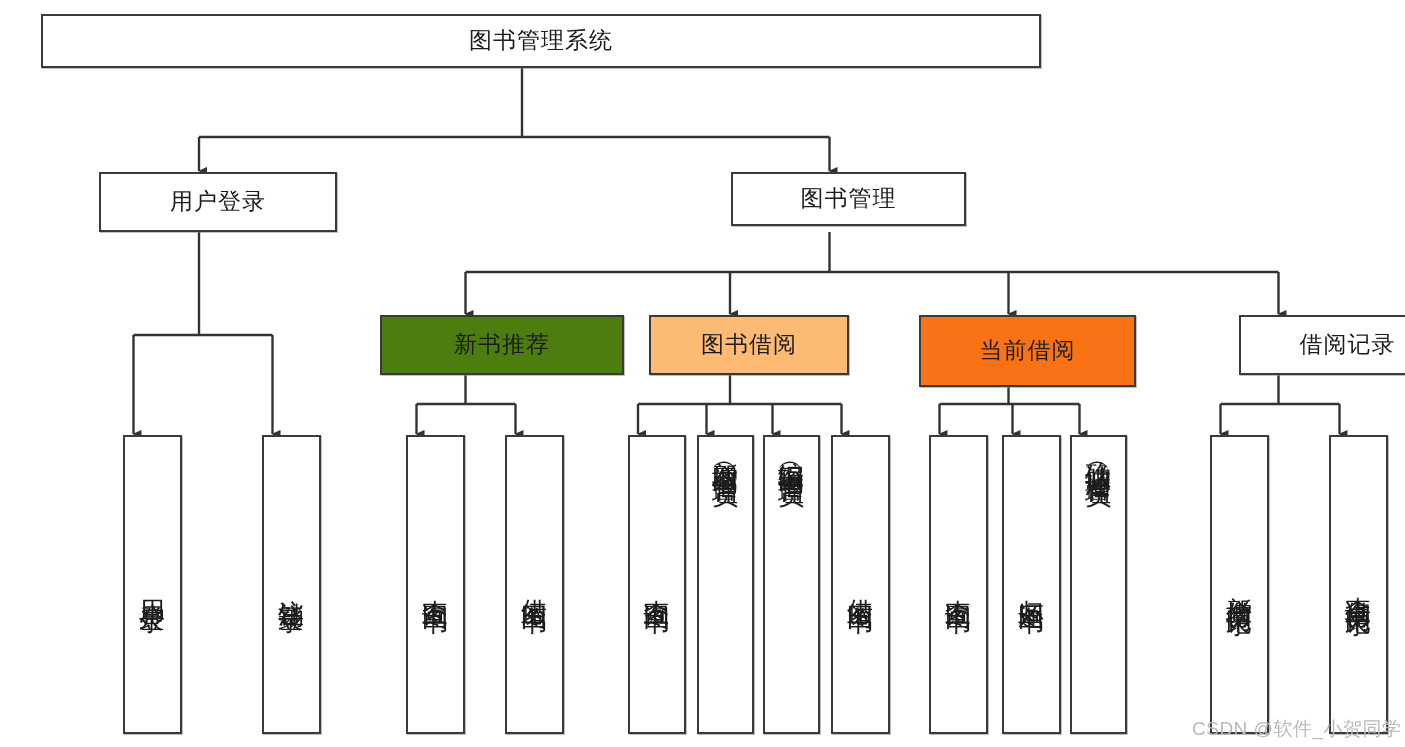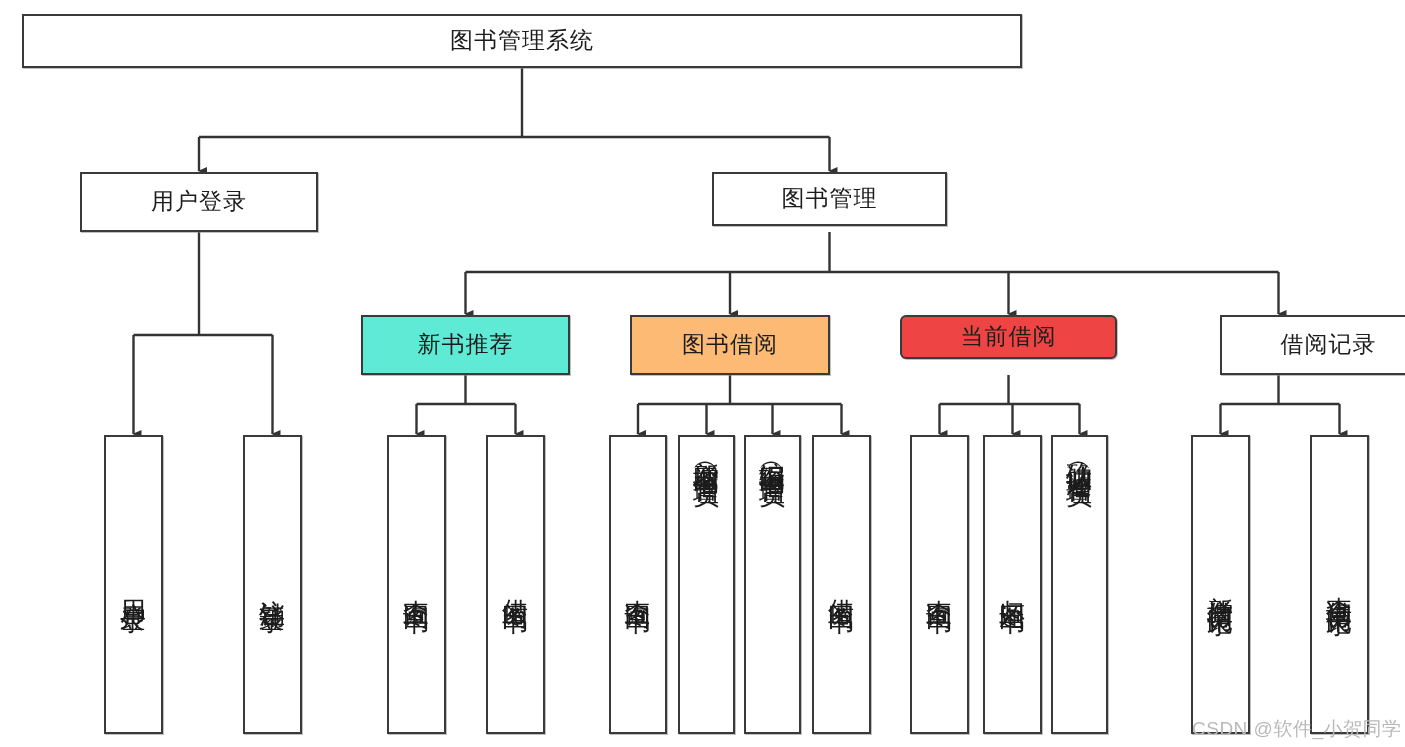--- a/index.html
+++ b/index.html
@@ -28,20 +28,21 @@
   .node {
     position: absolute;
     box-sizing: border-box;
     background: #ffffff;
     border: 2px solid #3a3a3a;
     box-shadow: 1px 1px 0 rgba(140,140,140,0.55);
     display: flex;
     align-items: center;
     justify-content: center;
     color: #1c1c1c;
+    margin-left: 19px;
   }
   .node-label {
     display: block;
     text-align: center;
     line-height: 1.18;
     white-space: pre-line;
   }
   .node.horizontal .node-label {
     font-size: 23px;
     letter-spacing: 1px;
@@ -120,27 +121,27 @@
   <div id="node-layer">
       <div class="node horizontal" style="left: 22px; top: 14px; width: 1000px; height: 54px; border-color: rgb(58, 58, 58); background: rgb(255, 255, 255);">
         <span class="node-label">图书管理系统</span>
       </div>
       <div class="node horizontal" style="left: 80px; top: 172px; width: 238px; height: 60px; border-color: rgb(58, 58, 58); background: rgb(255, 255, 255);">
         <span class="node-label">用户登录</span>
       </div>
       <div class="node horizontal" style="left: 712px; top: 172px; width: 235px; height: 54px; border-color: rgb(58, 58, 58); background: rgb(255, 255, 255);">
         <span class="node-label">图书管理</span>
       </div>
-      <div class="node horizontal" style="left: 361px; top: 315px; width: 209px; height: 60px; border-color: rgb(58, 58, 58); background: #5eead4;">
+      <div class="node horizontal" style="left: 361px; top: 315px; width: 244px; height: 60px; border-color: rgb(58, 58, 58); background: #4d7c0f;">
         <span class="node-label">新书推荐</span>
       </div>
       <div class="node horizontal" style="left: 630px; top: 315px; width: 200px; height: 60px; border-color: rgb(58, 58, 58); background: #fdba74;">
         <span class="node-label">图书借阅</span>
       </div>
-      <div class="node horizontal" style="left: 900px; top: 315px; width: 217px; height: 44px; border-color: rgb(58, 58, 58); background: #ef4444; border-radius: 6px;">
+      <div class="node horizontal" style="left: 900px; top: 315px; width: 217px; height: 72px; border-color: rgb(58, 58, 58); background: #f97316;">
         <span class="node-label">当前借阅</span>
       </div>
       <div class="node horizontal" style="left: 1220px; top: 315px; width: 217px; height: 60px; border-color: rgb(58, 58, 58); background: rgb(255, 255, 255);">
         <span class="node-label">借阅记录</span>
       </div>
       <div class="node vertical center-text" style="left: 104px; top: 435px; width: 59px; height: 299px; border-color: rgb(58, 58, 58); background: rgb(255, 255, 255);">
         <span class="node-label">用户登录</span>
       </div>
       <div class="node vertical center-text" style="left: 243px; top: 435px; width: 59px; height: 299px; border-color: rgb(58, 58, 58); background: rgb(255, 255, 255);">
         <span class="node-label">注销登录</span>

